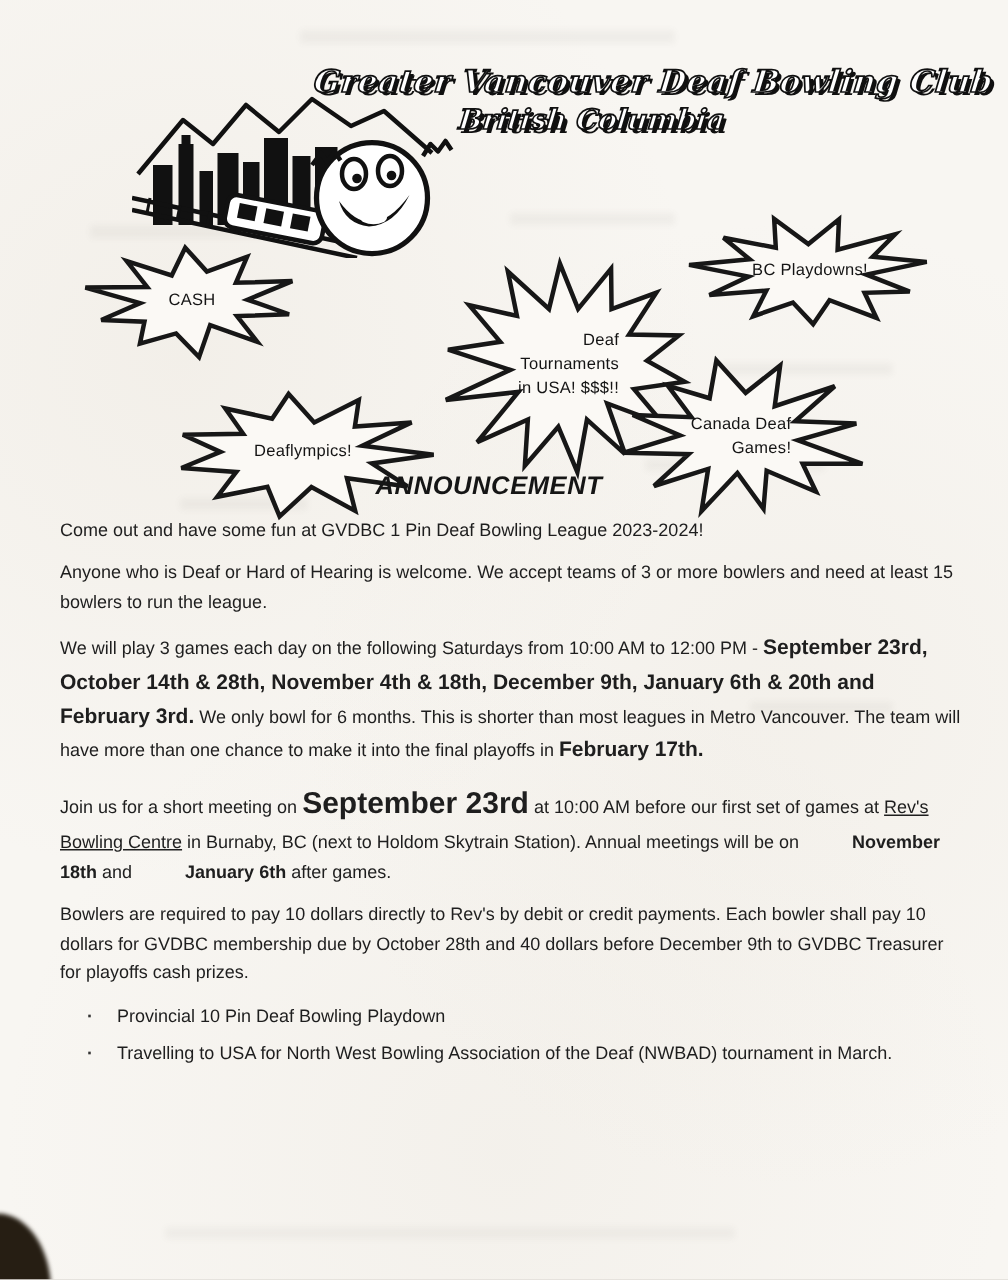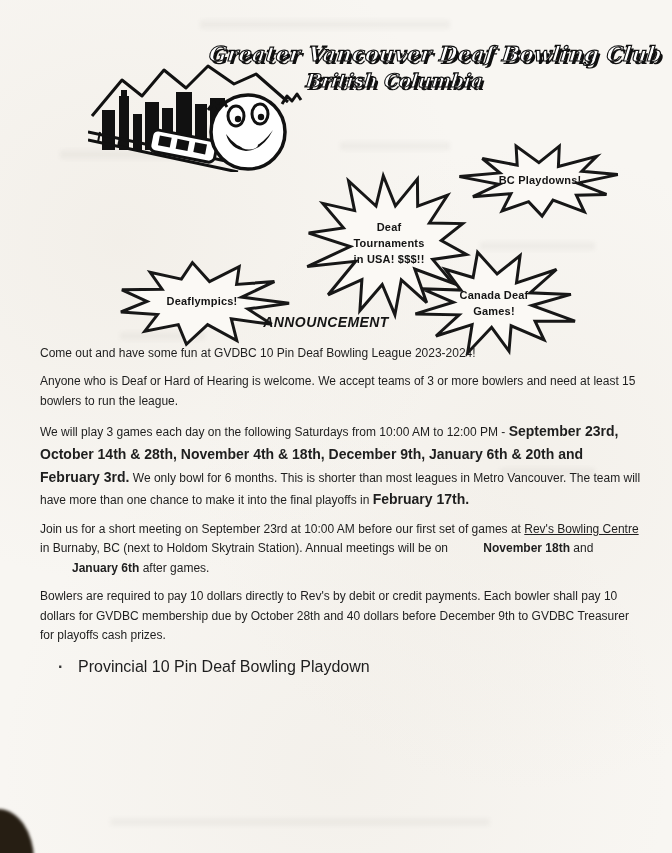--- a/index.html
+++ b/index.html
@@ -29,37 +29,37 @@
     line-height:1.2;
   }
   .club-title .l1{font-size:20.5px;letter-spacing:.5px;white-space:nowrap;}
   .club-title .l2{font-size:18.5px;margin-top:3px;}
   
   .burst{position:absolute;}
   .burst svg{position:absolute;inset:0;width:100%;height:100%;overflow:visible;}
   .burst polygon{fill:#fbf9f5;stroke:#171717;stroke-width:3;stroke-linejoin:miter;}
   .burst-label{
     position:absolute;inset:0;display:flex;align-items:center;justify-content:center;
-    font-weight:bold;font-size:11px;text-align:center;white-space:pre-line;
+    font-weight:normal;font-size:11px;text-align:right;white-space:pre-line;
     line-height:1.45;color:#141414;letter-spacing:.2px;
   }
   
   .announce{
     position:absolute;left:0;right:20px;top:314px;text-align:center;
-    font-weight:bold;font-style:italic;font-size:14px;letter-spacing:.4px;color:#151515;
+    font-weight:bold;font-style:italic;font-size:17px;letter-spacing:.4px;color:#151515;
   }
   
   .content{position:absolute;left:40px;top:344px;width:602px;}
   .content p{margin:0 0 9px 0;font-size:12px;line-height:1.62;}
   .seg-b{font-weight:bold;margin-left:32px;}
   .seg-bl{font-weight:bold;font-size:14px;}
-  .seg-bxl{font-weight:normal;font-size:12px;}
+  .seg-bxl{font-weight:bold;font-size:20px;}
   .seg-u{text-decoration:underline;}
   ul.events{list-style:none;margin:2px 0 6px 0;padding:0;}
-  ul.events li{position:relative;padding-left:38px;margin:0 0 7px 0;font-size:16px;line-height:1.55;}
+  ul.events li{position:relative;padding-left:38px;margin:0 0 7px 0;font-size:12px;line-height:1.55;}
   ul.events li::before{content:"·";position:absolute;left:18px;top:0;font-weight:bold;color:#333;}
   .contact-intro{margin-top:2px;}
 </style>
 </head>
 <body>
 
 <div class="page">
 
   <div class="ghost" style="left:200px;top:20px;width:250px;height:9px;"></div>
   <div class="ghost" style="left:60px;top:150px;width:130px;height:9px;"></div>
@@ -114,61 +114,68 @@
 
     <path d="M120,58 l6,-8 l4,6 l5,-7 l4,6" fill="none" stroke="#111" stroke-width="3" stroke-linejoin="round"></path>
     <path d="M194,52 l5,-8 l5,5 l5,-7 l4,6" fill="none" stroke="#111" stroke-width="3" stroke-linejoin="round"></path>
   </svg>
 
   <div class="club-title">
     <div class="l1">Greater Vancouver Deaf Bowling Club</div>
     <div class="l2">British Columbia</div>
   </div>
 
+  <div class="burst" style="left:46px;top:156px;width:164px;height:90px;">
+    <svg viewBox="0 0 164 90">
+        <polygon points="146.7,53.5 112.0,54.7 125.5,71.9 94.1,60.7 86.7,82.1 71.4,66.3 47.3,73.1 50.3,58.5 21.5,57.3 47.4,46.1 10.9,35.7 52.1,35.3 38.5,18.1 68.5,27.6 77.5,9.1 91.9,25.0 118.7,15.2 111.3,32.5 148.9,31.4 119.0,43.8"></polygon>
+      </svg>
+    <div class="burst-label">CASH</div>
+  </div>
   <div class="burst" style="left:100px;top:251px;width:204px;height:102px;">
     <svg viewBox="0 0 204 102">
         <polygon points="171.7,73.3 131.3,67.8 136.8,89.6 107.6,73.7 86.4,93.3 78.3,73.6 44.8,80.2 57.5,63.6 20.9,61.0 47.0,50.3 21.9,38.8 62.1,38.2 50.2,21.3 81.4,28.1 92.4,11.6 109.5,30.6 139.2,15.6 136.6,33.4 174.4,30.6 141.6,46.1 189.1,52.2 147.9,58.0"></polygon>
       </svg>
     <div class="burst-label">Deaflympics!</div>
   </div>
-  <div class="burst" style="left:294px;top:158px;width:190px;height:172px;">
+  <div class="burst" style="left:284px;top:158px;width:190px;height:172px;">
     <svg viewBox="0 0 190 172">
         <polygon points="172.4,96.5 138.7,101.4 158.6,125.0 120.8,111.0 132.7,144.7 107.3,121.8 100.9,156.7 88.2,126.5 65.9,152.5 67.9,121.7 34.1,136.8 61.6,103.3 13.2,108.6 56.2,88.6 14.7,75.1 49.5,69.9 28.8,45.4 60.6,52.6 54.6,23.0 82.0,48.0 89.3,17.8 101.4,47.9 123.4,21.1 123.7,48.1 153.5,37.2 135.4,65.0 168.6,65.6 147.3,82.5"></polygon>
       </svg>
     <div class="burst-label">Deaf
 Tournaments
 in USA! $$$!!</div>
   </div>
   <div class="burst" style="left:452px;top:136px;width:176px;height:90px;">
     <svg viewBox="0 0 176 90">
         <polygon points="154.5,58.4 124.4,59.2 132.3,75.9 101.0,64.1 90.1,80.1 76.6,65.7 50.2,74.8 58.9,57.7 20.9,60.7 47.0,48.4 7.4,40.6 47.8,36.9 30.3,22.5 65.2,29.1 64.1,10.0 86.9,26.7 107.3,10.2 106.4,30.5 144.7,20.3 129.8,35.2 165.8,38.6 125.6,47.1"></polygon>
       </svg>
     <div class="burst-label">BC Playdowns!</div>
   </div>
-  <div class="burst" style="left:402px;top:244px;width:184px;height:120px;">
+  <div class="burst" style="left:402px;top:232px;width:184px;height:120px;">
     <svg viewBox="0 0 184 120">
         <polygon points="142.0,95.8 109.1,81.8 107.0,107.2 89.6,83.3 65.7,108.7 70.1,80.6 34.0,92.0 57.1,70.8 13.4,69.9 51.3,58.3 19.8,44.7 58.9,46.1 43.3,25.2 71.1,33.5 75.6,8.3 95.1,29.9 118.1,11.6 114.5,38.8 154.5,25.5 128.1,48.8 168.9,50.4 129.9,61.5 173.0,77.2 133.1,77.2"></polygon>
       </svg>
     <div class="burst-label">Canada Deaf
 Games!</div>
   </div>
 
   <div class="announce">ANNOUNCEMENT</div>
 
   <div class="content">
-    <p><span>Come out and have some fun at GVDBC 10 Pin Deaf Bowling League 2023-2024!</span></p>
+    <p><span>Come out and have some fun at GVDBC 1 Pin Deaf Bowling League 2023-2024!</span></p>
     <p><span>Anyone who is Deaf or Hard of Hearing is welcome. We accept teams of 3 or more bowlers and need at least 15 bowlers to run the league.</span></p>
     <p><span>We will play 3 games each day on the following Saturdays from 10:00 AM to 12:00 PM - </span><span class="seg-bl">September 23rd, October 14th &amp; 28th, November 4th &amp; 18th, December 9th, January 6th &amp; 20th and February 3rd.</span><span> We only bowl for 6 months. This is shorter than most leagues in Metro Vancouver. The team will have more than one chance to make it into the final playoffs in </span><span class="seg-bl">February 17th.</span></p>
     <p><span>Join us for a short meeting on </span><span class="seg-bxl">September 23rd</span><span> at 10:00 AM before our first set of games at </span><span class="seg-u">Rev's Bowling Centre</span><span> in Burnaby, BC (next to Holdom Skytrain Station). Annual meetings will be on </span><span class="seg-b">November 18th</span><span> and </span><span class="seg-b">January 6th</span><span> after games.</span></p>
     <p><span>Bowlers are required to pay 10 dollars directly to Rev's by debit or credit payments. Each bowler shall pay 10 dollars for GVDBC membership due by October 28th and 40 dollars before December 9th to GVDBC Treasurer for playoffs cash prizes.</span></p>
 
     <ul class="events">
 
         <li><span>Provincial 10 Pin Deaf Bowling Playdown</span></li>
 
 
+        <li><span>Travelling to USA for North West Bowling Association of the Deaf (NWBAD) tournament in March.</span></li>
       </ul>
 
 
   </div>
 
   <div class="corner-blob"></div>
 </div>
 
 </body></html>

